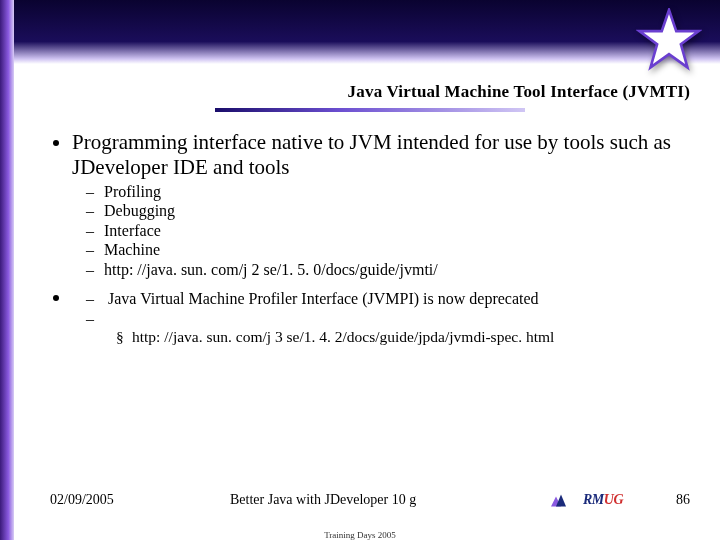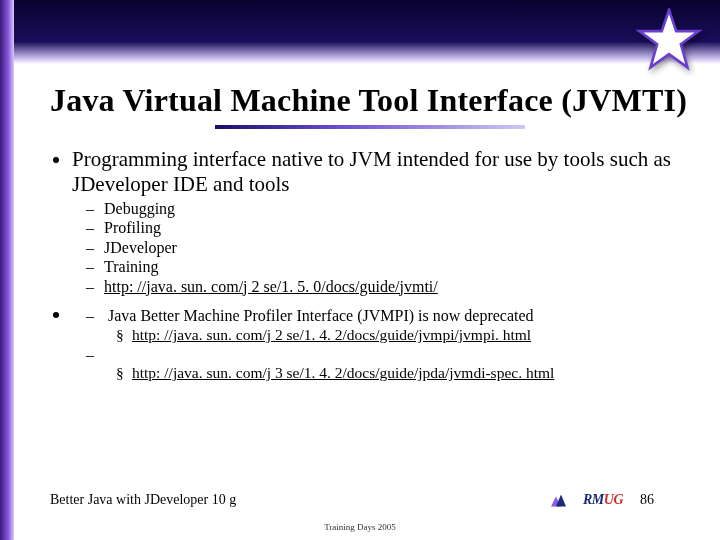--- a/index.html
+++ b/index.html
@@ -28,22 +28,22 @@
     right: 18px; top: 8px;
     width: 66px; height: 66px;
   }
   .star-badge svg { filter: drop-shadow(2px 3px 3px rgba(0,0,0,.4)); }
   .content {
     position: absolute;
     left: 50px; right: 30px; top: 82px;
     color: #000;
   }
   .title {
-    font-size: 32px;
-    text-align: left;
+    font-size: 17px;
+    text-align: right;
     margin-bottom: 4px;
     letter-spacing: .2px;
   }
   .title-underline {
     width: 310px;
     height: 4px;
     margin: 6px auto 18px;
     background: linear-gradient(90deg, #1a0d6a 0%, #6b4ed0 40%, #d0c6f4 100%);
   }
   ul.lvl1 {
@@ -70,46 +70,46 @@
     list-style: none;
     padding-left: 26px;
     font-size: 15.5px;
     line-height: 1.22;
   }
   ul.lvl3 > li::before {
     content: "§";
     display: inline-block;
     width: 16px;
   }
-  .link { text-decoration: underline; color: #000; }
+  .link { color: #000; }
   .footer {
     position: absolute;
     left: 50px; right: 30px; bottom: 26px;
     display: flex;
     align-items: center;
     font-size: 14px;
   }
   .footer .date { flex: 0 0 180px; }
   .footer .mid { flex: 1; }
   .footer .logo { flex: 0 0 110px; display: flex; justify-content: center; }
-  .footer .pg { flex: 0 0 50px; }
+  .footer .pg { flex: 0 0 50px; text-align: right; }
   .logo-box {
     width: 90px; height: 28px;
     display: flex; align-items: center; justify-content: center;
     gap: 16px;
   }
   .logo-text {
     font-size: 14px; font-weight: 700; font-style: italic;
     color: #1a2a7a;
     letter-spacing: -0.5px;
   }
   .logo-text .ug { color: #d03030; }
   .tagline {
     position: absolute;
-    bottom: 8px; left: 0; right: 0;
+    bottom: 0; left: 0; right: 0;
     text-align: center;
     font-size: 9px;
     color: #333;
   }
   .mtn {
     width: 20px; height: 16px;
   }
 </style>
 </head>
 <body>
@@ -124,46 +124,44 @@
 </div>
 
 <div class="content">
   <h1 class="title">Java Virtual Machine Tool Interface (JVMTI)</h1>
   <div class="title-underline"></div>
 
   <ul class="lvl1">
     <li>
       <span>Programming interface native to JVM intended for use by tools such as JDeveloper IDE and tools</span>
       <ul class="lvl2">
+        <li><span>Profiling</span></li>
         <li><span>Debugging</span></li>
-        <li><span>Profiling</span></li>
-        <li><span>JDeveloper</span></li>
-        <li><span>Training</span></li>
+        <li><span>Interface</span></li>
+        <li><span>Machine</span></li>
         <li><span class="link">http: //java. sun. com/j 2 se/1. 5. 0/docs/guide/jvmti/</span></li>
       </ul>
     </li>
     <li>
       <ul class="lvl2">
         <li>
-          <span>Java Better Machine Profiler Interface (JVMPI) is now deprecated</span>
-          <ul class="lvl3">
-            <li><span class="link">http: //java. sun. com/j 2 se/1. 4. 2/docs/guide/jvmpi/jvmpi. html</span></li>
-          </ul>
+          <span>Java Virtual Machine Profiler Interface (JVMPI) is now deprecated</span>
         </li>
         <li>
           <ul class="lvl3">
             <li><span class="link">http: //java. sun. com/j 3 se/1. 4. 2/docs/guide/jpda/jvmdi-spec. html</span></li>
           </ul>
         </li>
       </ul>
     </li>
   </ul>
 </div>
 
 <div class="footer">
+  <div class="date">02/09/2005</div>
   <div class="mid">Better Java with JDeveloper 10 g</div>
   <div class="logo">
     <div class="logo-box">
       <svg class="mtn" viewBox="0 0 40 30">
         <polygon points="8,28 18,8 28,28" fill="#8a5ae0"></polygon>
         <polygon points="18,28 28,4 38,28" fill="#1a2a7a"></polygon>
       </svg>
       <span class="logo-text">
         <span>RM</span><span class="ug">UG</span>
       </span>

